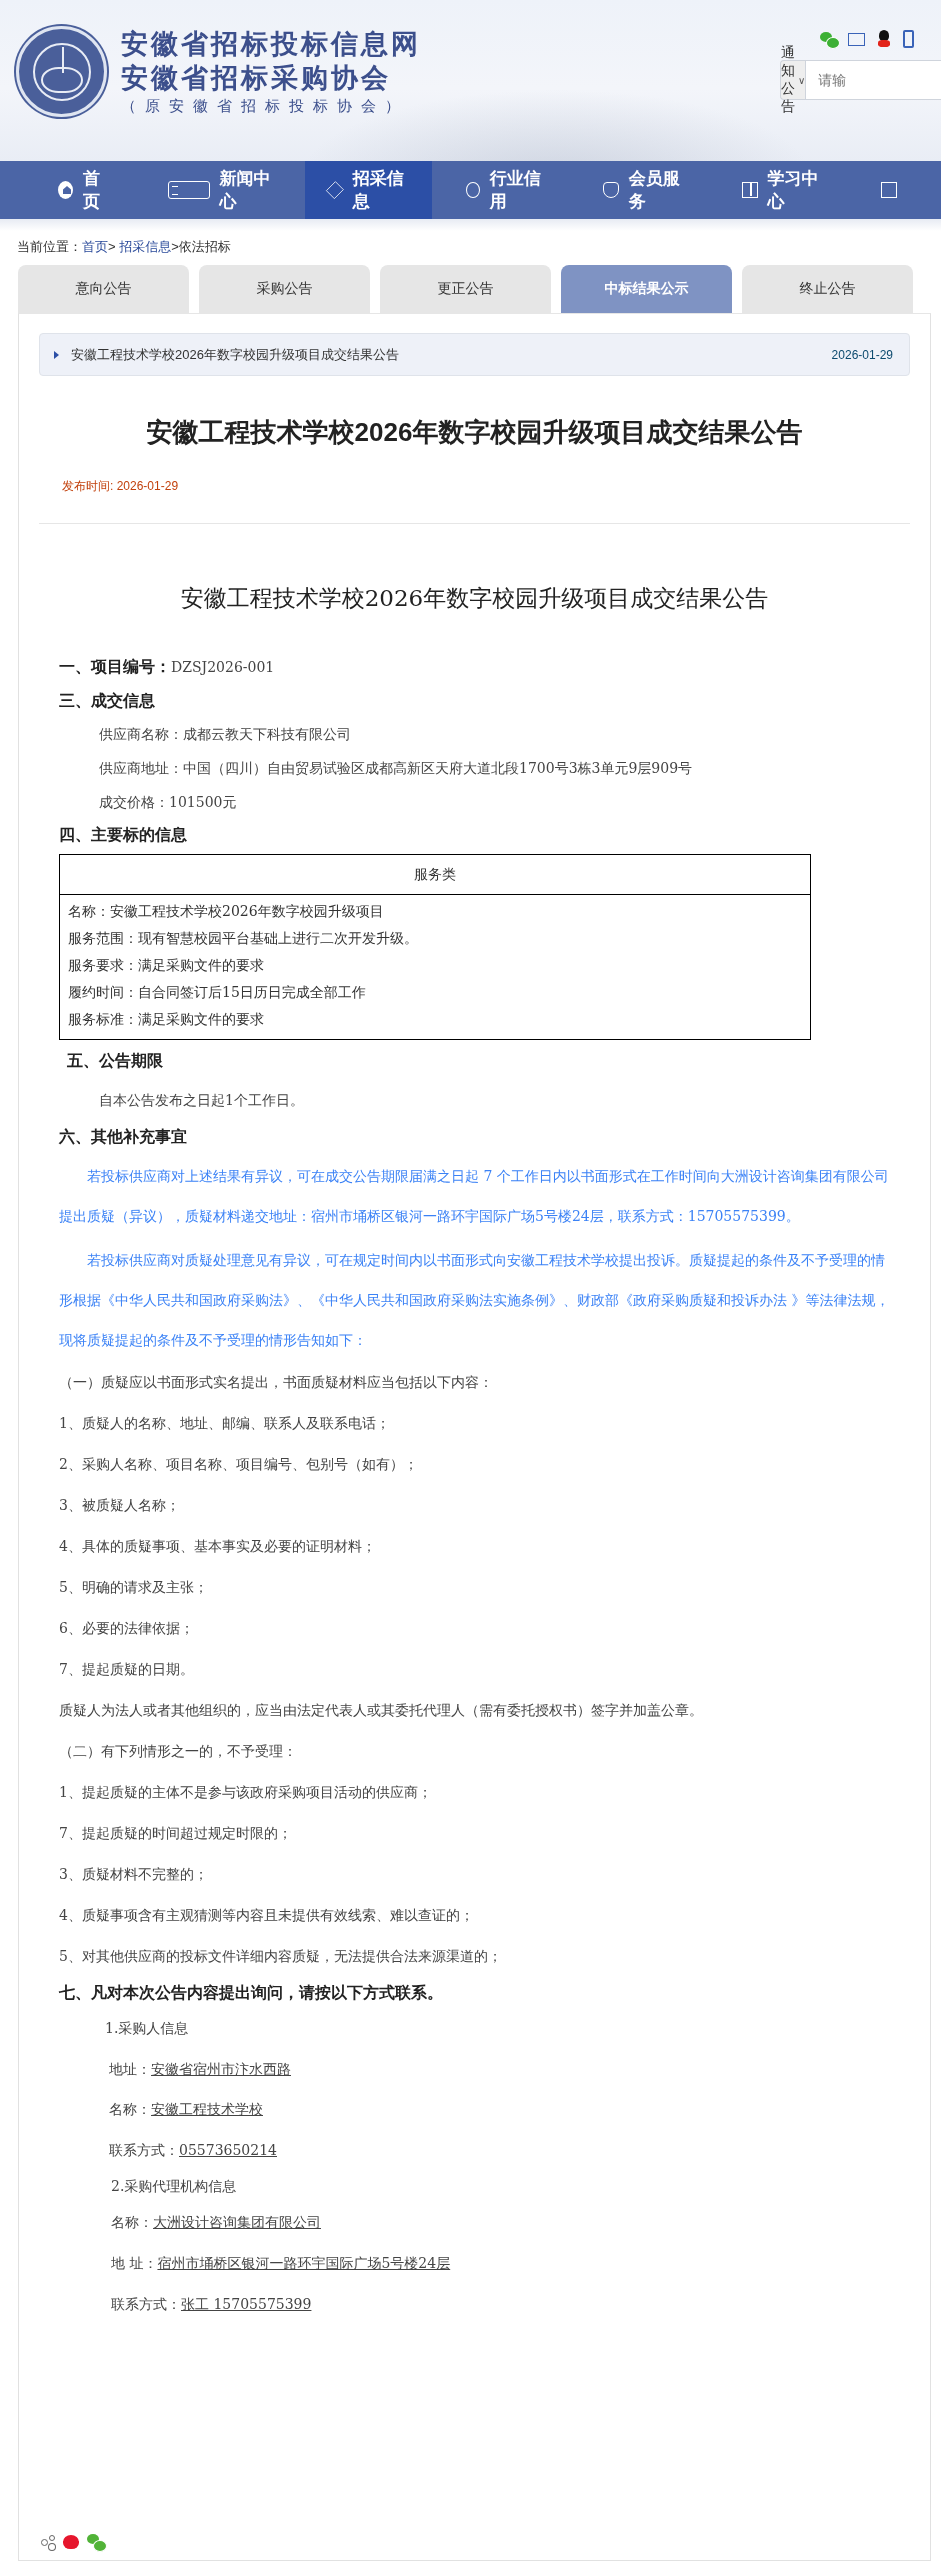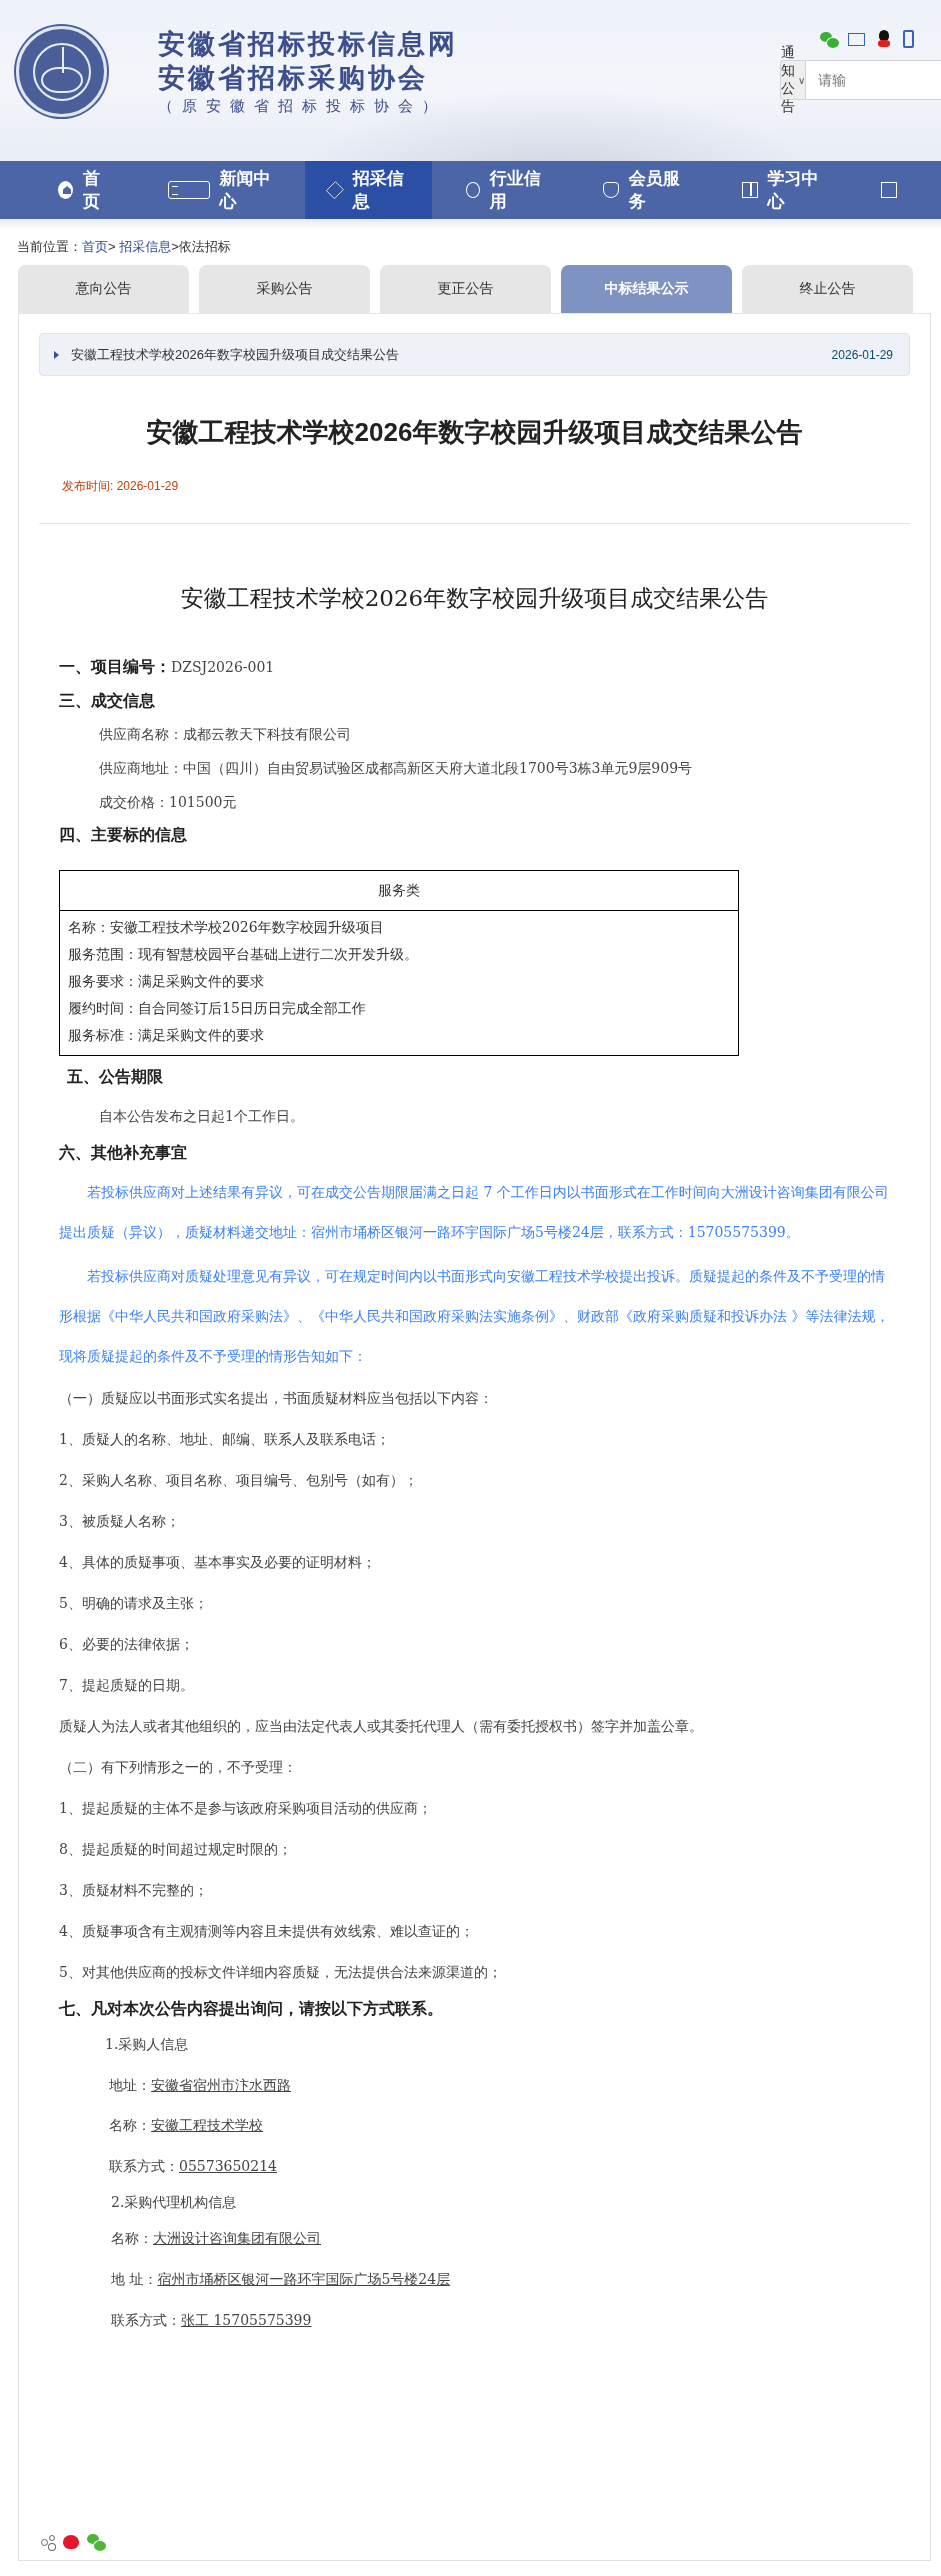--- a/index.html
+++ b/index.html
@@ -2,21 +2,21 @@
 <html><head>
 <meta charset="utf-8">
 <style>
   * { box-sizing: border-box; margin: 0; padding: 0; }
   html, body { width: 941px; background: #ffffff; }
   body { font-family: "Liberation Sans", "DejaVu Sans", sans-serif; color: #333; overflow-x: hidden; }
 
   
   .header { position: relative; height: 161px; background: linear-gradient(180deg, #eef2f9 0%, #f3f5fa 55%, #e9edf5 100%); overflow: hidden; }
   .header .mist { position: absolute; left: 298px; top: 89px; width: 517px; height: 89px; background: radial-gradient(ellipse at 50% 100%, rgba(160,170,190,0.35), rgba(255,255,255,0) 70%); }
-  .logo-wrap { position: absolute; left: 16px; top: 26px; display: flex; align-items: flex-end; gap: 37px; }
+  .logo-wrap { position: absolute; left: 16px; top: 26px; display: flex; align-items: flex-end; }
   .logo-circle { width: 91px; height: 91px; border-radius: 50%; background: #4a5f9a; border: 3px solid #dfe5f1; box-shadow: 0 0 0 2px #4a5f9a; position: relative; display:flex; align-items:center; justify-content:center; }
   .logo-circle .inner { width: 58px; height: 58px; border-radius: 50%; border: 2px solid #e8ecf5; position: relative; }
   .logo-circle .inner::before { content: ""; position: absolute; left: 6px; right: 6px; top: 22px; height: 22px; border-radius: 50% / 60%; border: 2px solid #e8ecf5; }
   .logo-circle .inner::after { content: ""; position: absolute; left: 27px; top: 2px; width: 2px; height: 26px; background: #e8ecf5; }
   .logo-text { margin-left: 14px; color: #3c4f8c; font-family: "DejaVu Serif", "Liberation Serif", serif; }
   .logo-text .l1, .logo-text .l2 { font-size: 27px; font-weight: bold; letter-spacing: 3px; line-height: 34px; }
   .logo-text .l3 { font-size: 15px; letter-spacing: 9px; line-height: 22px; }
 
   .header-tools { position: absolute; right: 12px; top: 28px; width: 149px; }
   .social-row { display: flex; gap: 10px; margin-left: 40px; height: 22px; align-items: center; }
@@ -71,21 +71,21 @@
   .article-title { text-align: center; font-size: 26px; font-weight: bold; color: #222; margin-top: 38px; line-height: 36px; }
   .pub-date { font-size: 12px; color: #c2410c; margin: 28px 0 0 23px; }
   .divider { height: 1px; background: #e6e6e6; margin-top: 28px; }
 
   .doc { font-family: "DejaVu Serif", "Liberation Serif", serif; color: #333; padding-left: 20px; padding-right: 20px; }
   .doc-title { text-align: center; font-size: 23px; margin-top: 56px; color: #222; line-height: 36px; }
   .sec { font-family: "Liberation Sans", "DejaVu Sans", sans-serif; font-size: 16px; font-weight: bold; color: #222; line-height: 22px; }
   .line { font-size: 14px; line-height: 20px; color: #444; }
   .indent1 { padding-left: 40px; }
 
-  .svc-table { width: 680px; border: 1.5px solid #000; border-collapse: collapse; margin-top: 24px; }
+  .svc-table { width: 752px; border: 1.5px solid #000; border-collapse: collapse; margin-top: 8px; }
   .svc-table th { height: 40px; font-weight: normal; font-size: 14px; border-bottom: 1.5px solid #000; text-align: center; }
   .svc-table td { padding: 3px 8px 6px; font-size: 14px; line-height: 27px; }
 
   .para { font-size: 14px; line-height: 40px; color: #3b82f6; text-indent: 2em; }
   .plain { font-size: 14px; line-height: 20px; color: #444; }
   .u { text-decoration: underline; }
 
   .share { position: absolute; left: 22px; bottom: 10px; display: flex; gap: 8px; align-items: center; }
   .share .ico-share { width: 14px; height: 14px; position: relative; }
   .share .ico-share::before { content: ""; position: absolute; left: 0; top: 4px; width: 5px; height: 5px; border: 1px solid #666; border-radius: 50%; }
@@ -222,21 +222,21 @@
     <div style="margin-top:21px" class="plain">2、采购人名称、项目名称、项目编号、包别号（如有）；</div>
     <div style="margin-top:21px" class="plain">3、被质疑人名称；</div>
     <div style="margin-top:21px" class="plain">4、具体的质疑事项、基本事实及必要的证明材料；</div>
     <div style="margin-top:21px" class="plain">5、明确的请求及主张；</div>
     <div style="margin-top:21px" class="plain">6、必要的法律依据；</div>
     <div style="margin-top:21px" class="plain">7、提起质疑的日期。</div>
     <div style="margin-top:11px;line-height:40px" class="plain">质疑人为法人或者其他组织的，应当由法定代表人或其委托代理人（需有委托授权书）签字并加盖公章。</div>
 
     <div style="margin-top:11px" class="plain">（二）有下列情形之一的，不予受理：</div>
     <div style="margin-top:21px" class="plain">1、提起质疑的主体不是参与该政府采购项目活动的供应商；</div>
-    <div style="margin-top:21px" class="plain">8、提起质疑的时间超过规定时限的；</div>
+    <div style="margin-top:21px" class="plain">7、提起质疑的时间超过规定时限的；</div>
     <div style="margin-top:21px" class="plain">3、质疑材料不完整的；</div>
     <div style="margin-top:21px" class="plain">4、质疑事项含有主观猜测等内容且未提供有效线索、难以查证的；</div>
     <div style="margin-top:21px" class="plain">5、对其他供应商的投标文件详细内容质疑，无法提供合法来源渠道的；</div>
 
     <div style="margin-top:16px" class="sec">七、凡对本次公告内容提出询问，请按以下方式联系。</div>
     <div style="margin-top:14px;padding-left:46px" class="plain">1.采购人信息</div>
     <div style="margin-top:21px;padding-left:50px" class="plain">
       <span>地址：</span><span class="u">安徽省宿州市汴水西路</span>
     </div>
     <div style="margin-top:20px;padding-left:50px" class="plain">

